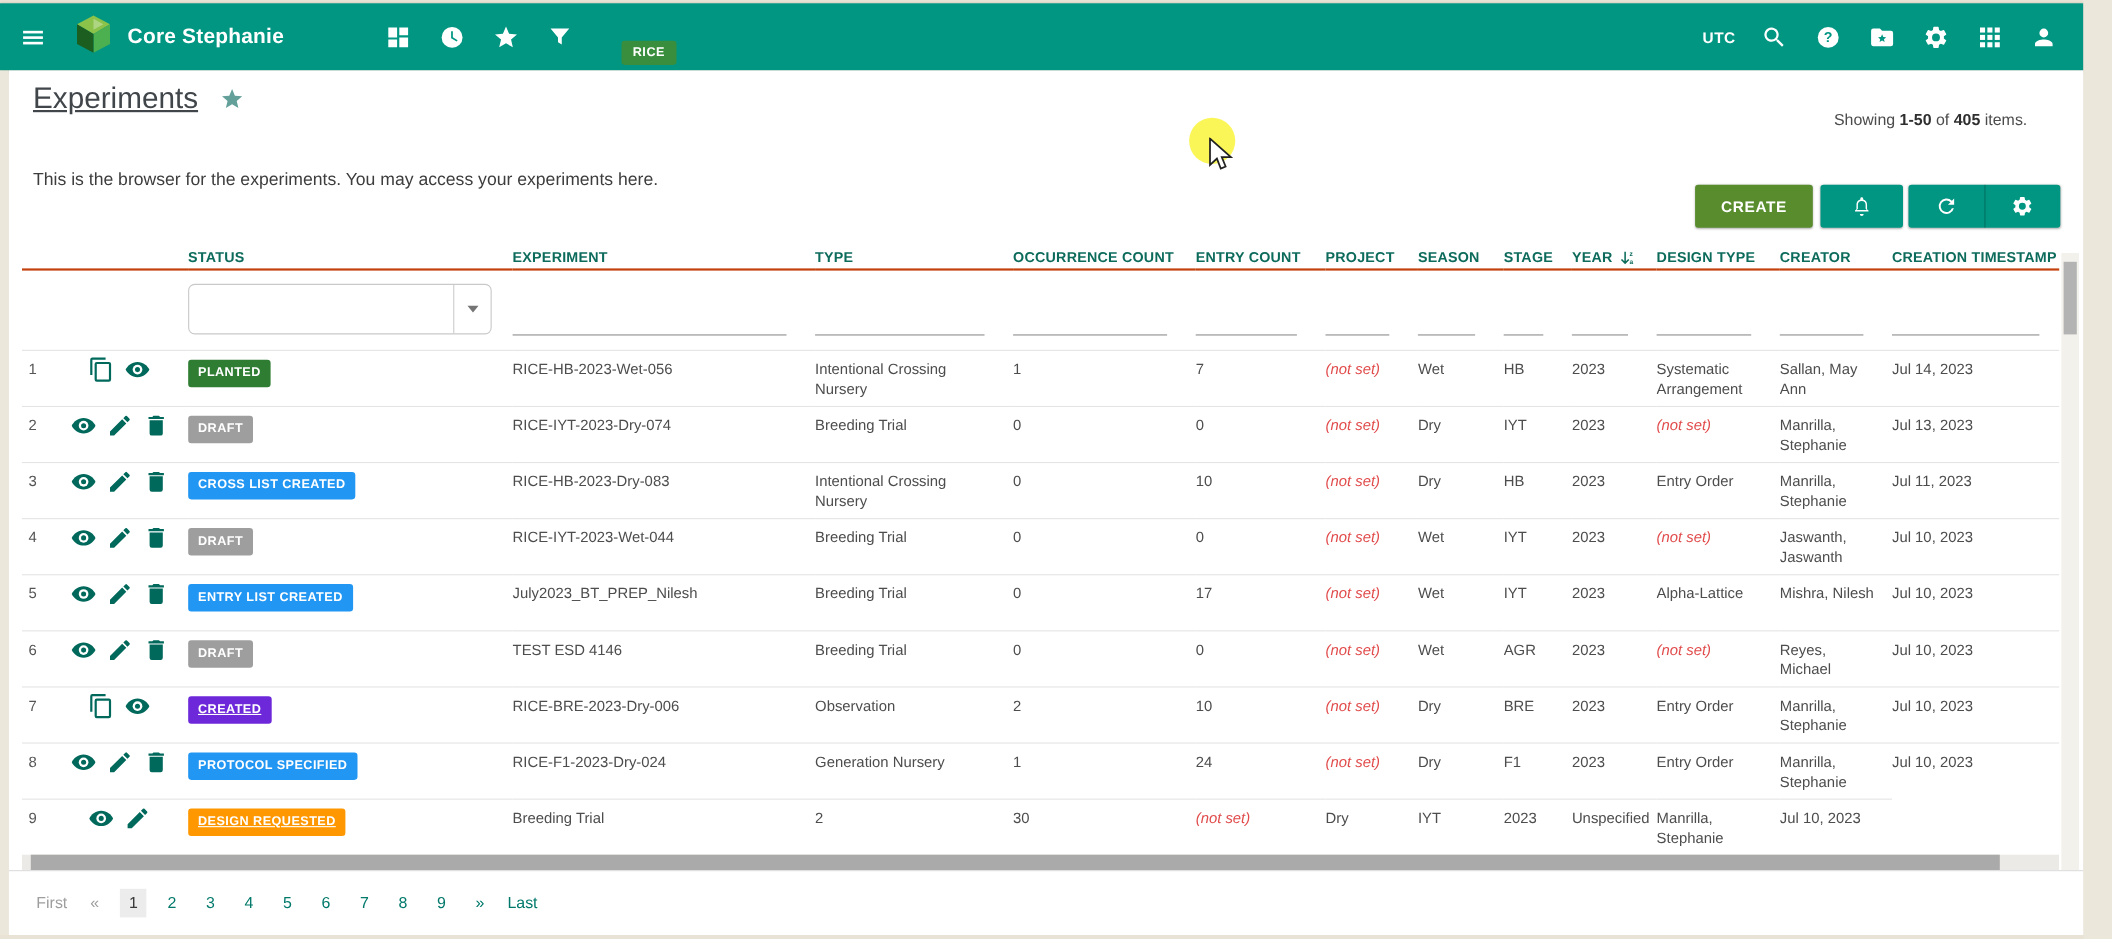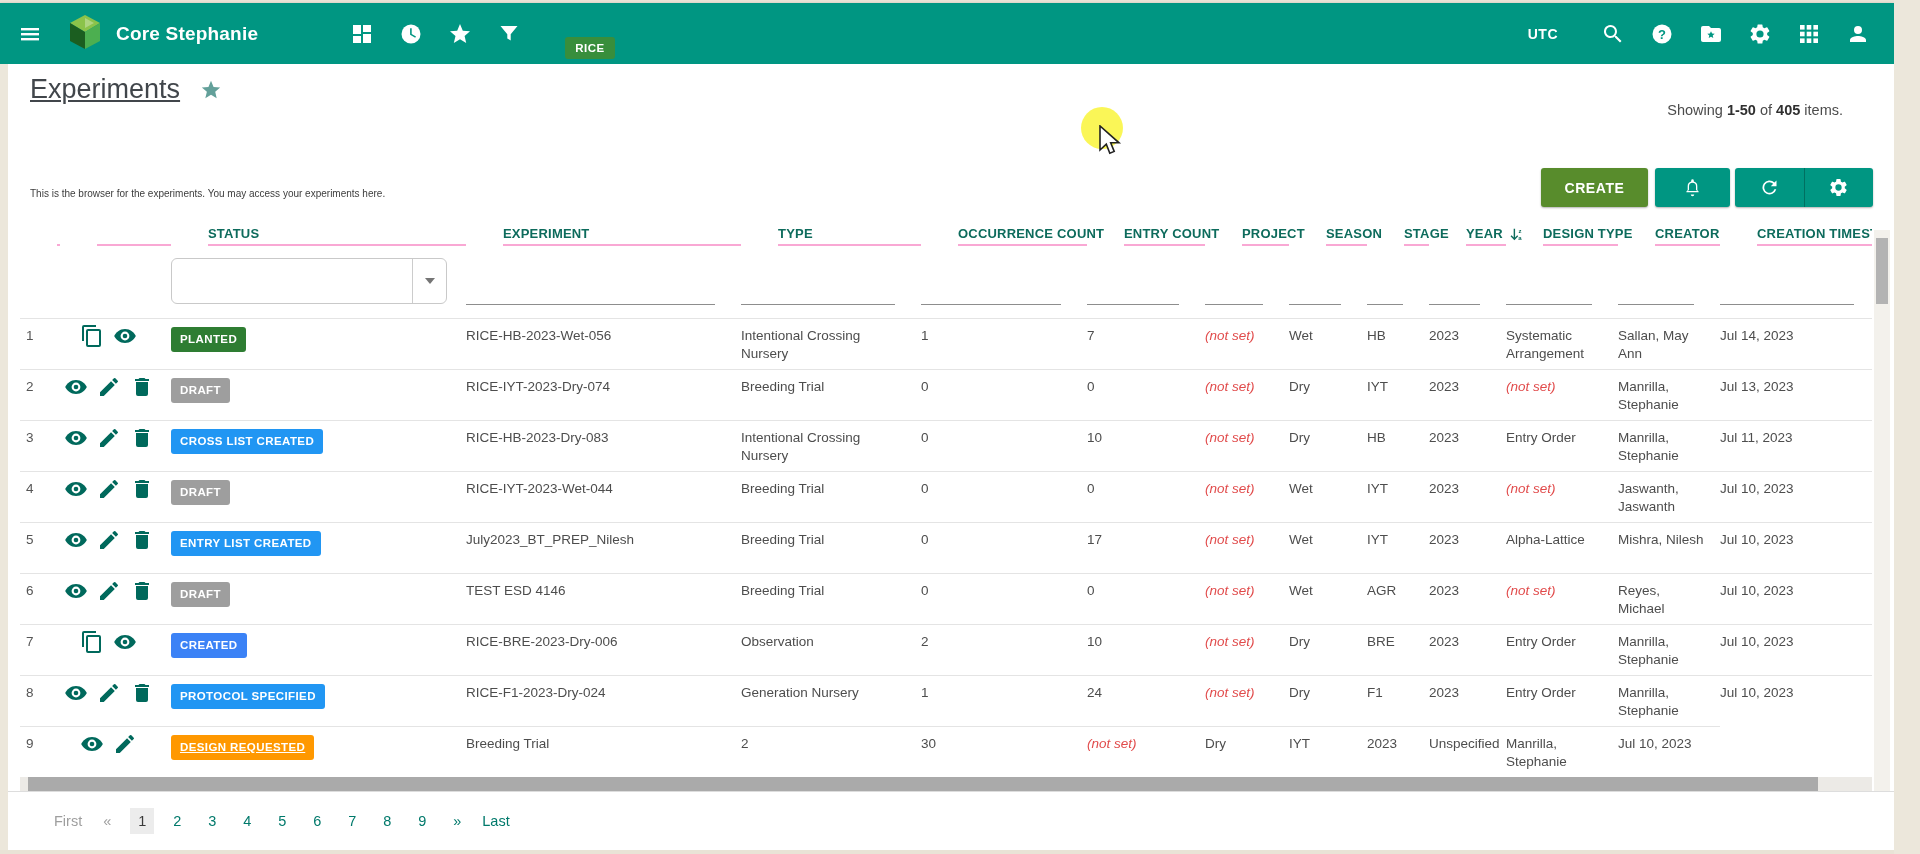--- a/index.html
+++ b/index.html
@@ -12,52 +12,52 @@
     box-shadow:0 1px 3px rgba(0,0,0,.25); color:#fff; }
   .nav-ic { width:24px; height:24px; display:inline-flex; align-items:center;
     justify-content:center; cursor:pointer; }
   .nav-ic svg { width:24px; height:24px; fill:#fff; }
   #hamburger { margin-left:18px; }
   #logo { margin-left:26px; }
   #app-title { margin-left:14px; font-size:19px; font-weight:bold; letter-spacing:.2px; }
   #nav-left-group { display:flex; gap:25px; margin-left:92px; }
   #crop-badge { margin-left:44px; background:#388e3c; color:#fff; font-size:11.5px;
     font-weight:bold; padding:5px 10px; border-radius:3px; letter-spacing:.5px;margin-top:28px; }
-  #nav-right { position:absolute; right:24px; display:flex; align-items:center; gap:41px;text-align:center; }
+  #nav-right { position:absolute; right:24px; display:flex; align-items:center; gap:21px;text-align:center; }
   #tz-label { font-size:14px; font-weight:bold; letter-spacing:.5px; margin-right:2px; }
 
   
   #content { position:absolute; left:8px; top:64px; width:1886px; height:786px; background:#fff; }
   #page-title { position:absolute; left:22px; top:10px; font-size:27px; color:#41464b;text-decoration:underline; }
   #title-star { position:absolute; left:192px; top:15px; width:22px; height:22px; }
   #title-star svg { fill:#63a09a; width:22px; height:22px; }
   #showing { position:absolute; right:51px; top:38px; font-size:14.5px; color:#4c4c4c;text-align:center; }
   #showing b { color:#2f2f2f; }
-  #page-desc { position:absolute; left:22px; top:124px; font-size:10px; color:#3d3d3d; }
+  #page-desc { position:absolute; left:22px; top:91px; font-size:16px; color:#3d3d3d; }
 
   
   .tbtn { position:absolute; top:104px; height:39px; border:none; border-radius:3px;
     cursor:pointer; display:flex; align-items:center; justify-content:center;
     box-shadow:0 1px 2px rgba(0,0,0,.3); }
   #create-btn { left:1533px; width:107px; background:#588c2c; color:#fff;
     font-size:14px; font-weight:bold; letter-spacing:.6px; }
   #bell-btn { left:1647px; width:75px; background:#009682; }
   #btn-group { left:1727px; width:138px; background:#009682; padding:0; }
   .tbtn svg { width:21px; height:21px; fill:#fff; }
   .half { flex:1; height:100%; display:flex; align-items:center; justify-content:center; cursor:pointer; }
   .half + .half { border-left:1px solid rgba(0,0,0,.25); }
 
   
   #table-wrap { position:absolute; left:12px; top:162px; width:1852px; height:565px; overflow:hidden; }
   #grid { display:grid;
     grid-template-columns:40px 111px 295px 275px 180px 166px 118px 84px 78px 62px 77px 112px 102px 160px; }
   .cell { font-size:13.5px; color:#4d4d4d; }
   .cell.h { height:20px; font-size:13px; font-weight:bold; color:#0d6b5c;
-    letter-spacing:.2px; white-space:nowrap; border-bottom:2px solid #f9a8d4;
-    display:flex; align-items:flex-start; gap:5px;margin-left:37px; }
+    letter-spacing:.2px; white-space:nowrap; border-bottom:2px solid #c2410c;
+    display:flex; align-items:flex-start; gap:5px; }
   .sort-ic svg { width:17px; height:17px; fill:#0d6b5c; }
   .cell.f { height:72px; position:relative; }
   .f-input { position:absolute; bottom:13px; left:0; width:calc(100% - 26px);
     border:none; border-bottom:1px solid #8d8d8d; height:22px; font-size:13px;
     background:transparent; outline:none; }
   #status-select { position:absolute; top:12px; left:0; width:276px; height:46px;
     border:1px solid #c9c9c9; border-radius:6px; background:#fff; display:flex; cursor:pointer; }
   #status-select .sel-txt { flex:1; }
   #status-select .sel-arrow { width:34px; border-left:1px solid #ccc; display:flex;
     align-items:center; justify-content:center; }
@@ -74,21 +74,21 @@
   .not-set { color:#e14b4b; font-style:italic; }
 
   
   #hbar-track { position:absolute; left:10px; top:777px; width:1854px; height:14px; background:#eceae6; }
   #hbar-thumb { position:absolute; left:8px; top:0; width:1790px; height:14px; background:#aaa; }
   #vbar-track { position:absolute; left:1866px; top:166px; width:16px; height:611px; background:#f3f1ec; }
   #vbar-thumb { position:absolute; left:2px; top:8px; width:12px; height:66px; background:#b3b3b3; }
 
   
   #pagination { position:absolute; left:0; top:727px; width:1886px; height:59px;
-    border-top:1px solid #ddd; display:flex; align-items:center; padding-left:44px;
+    border-top:1px solid #ddd; display:flex; align-items:center; padding-left:23px;
     gap:11px; font-size:14.5px; background:#fff; }
   .page-item { min-width:24px; text-align:center; padding:5px 2px; cursor:pointer; }
   .page-item.disabled { color:#9e9e9e; cursor:default; }
   .page-item.link { color:#00796b; }
   .page-item.active { background:#ececec; color:#3a3a3a; cursor:default; padding:5px 8px; }
 
   
   #strip-top { position:absolute; left:0; top:0; width:1920px; height:3px; background:#e9e3d6; }
   #strip-right { position:absolute; left:1894px; top:0; width:26px; height:854px; background:#ece7db; }
   #strip-left { position:absolute; left:0; top:64px; width:8px; height:790px; background:#ece7db; }
@@ -474,21 +474,21 @@
         <div class="cell b actions">
           <span class="icon-btn"><svg viewBox="0 0 24 24" class="">
               <path d="M16 1H4a2 2 0 0 0-2 2v14h2V3h12V1zm3 4H8a2 2 0 0 0-2 2v14a2 2 0 0 0 2 2h11a2 2 0 0 0 2-2V7a2 2 0 0 0-2-2zm0 16H8V7h11v14z"></path>
             </svg></span>
           <span class="icon-btn"><svg viewBox="0 0 24 24" class="">
               <path d="M12 5C6.7 5 2.8 8.6 1.2 12 2.8 15.4 6.7 19 12 19s9.2-3.6 10.8-7C21.2 8.6 17.3 5 12 5z"></path>
               <circle cx="12" cy="12" r="4.4" fill="#fff"></circle>
               <circle cx="12" cy="12" r="2.3"></circle>
             </svg></span>
         </div>
-        <div class="cell b"><span class="badge" style="background: #3b82f6;">CREATED</span></div>
+        <div class="cell b"><span class="badge" style="background: #6d28d9; text-decoration: underline;">CREATED</span></div>
         <div class="cell b">RICE-BRE-2023-Dry-006</div>
         <div class="cell b">Observation</div>
         <div class="cell b">2</div>
         <div class="cell b">10</div>
         <div class="cell b not-set">(not set)</div>
         <div class="cell b">Dry</div>
         <div class="cell b">BRE</div>
         <div class="cell b">2023</div>
         <div class="cell b">Entry Order</div>
         <div class="cell b">Manrilla, Stephanie</div>

